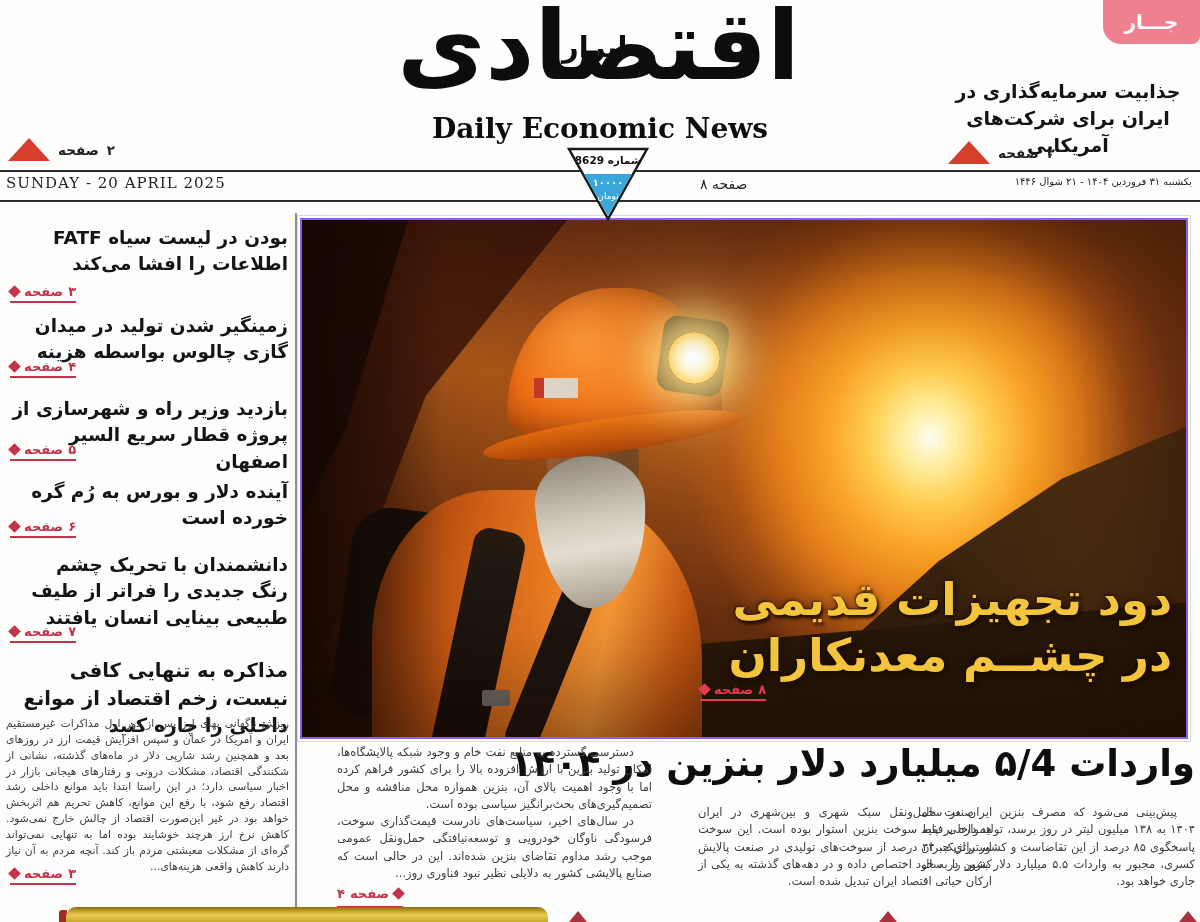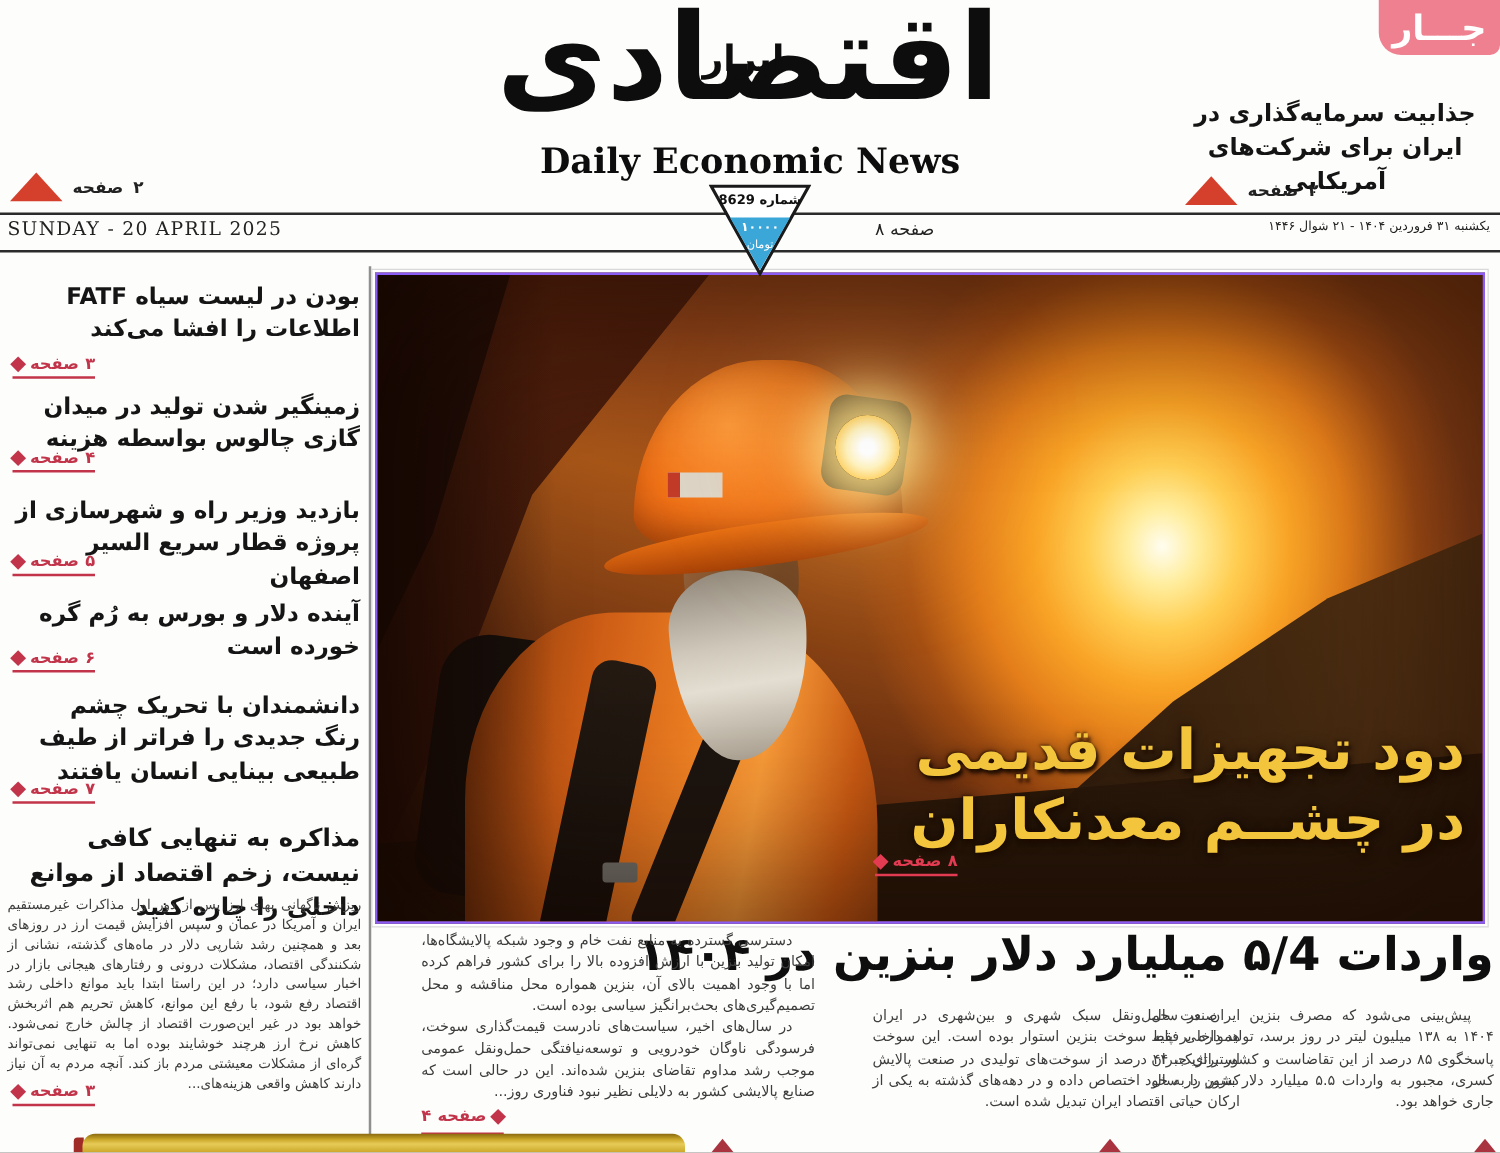--- a/index.html
+++ b/index.html
@@ -4,21 +4,21 @@
 <style>
   html,body{margin:0;padding:0;background:#9a9a9a;}
   .page{position:relative;width:1200px;height:922px;background:#fdfdfb;overflow:hidden;
         font-family:"DejaVu Sans",sans-serif;color:#111;margin:0 auto;}
   .abs{position:absolute;}
   .fa{direction:rtl;unicode-bidi:embed;}
 
   
   .corner-box{left:1103px;top:0;width:97px;height:44px;background:#ee8090;
               border-radius:0 0 8px 18px;display:flex;align-items:center;justify-content:center;
-              color:#fff;font-weight:bold;font-size:28px;letter-spacing:1px;}
+              color:#fff;font-weight:bold;font-size:20px;letter-spacing:1px;}
   .masthead{left:400px;top:0;width:400px;height:165px;}
   .title-big{position:absolute;top:-14px;width:100%;text-align:center;font-size:96px;
              font-weight:bold;letter-spacing:-4px;line-height:1.25;color:#0d0d0d;}
   .title-small{position:absolute;top:30px;left:50%;transform:translateX(-58%);
                font-size:29px;font-weight:bold;color:#0d0d0d;}
   .title-en{position:absolute;top:112px;width:100%;text-align:center;
             font-family:"DejaVu Serif",serif;font-weight:bold;font-size:28px;color:#0d0d0d;}
   .h-top{font-weight:bold;color:#141414;text-align:center;line-height:1.42;letter-spacing:-0.2px;}
   .tl-h{left:5px;top:72px;width:230px;font-size:20.5px;}
   .tr-h{left:942px;top:78px;width:252px;font-size:19px;}

